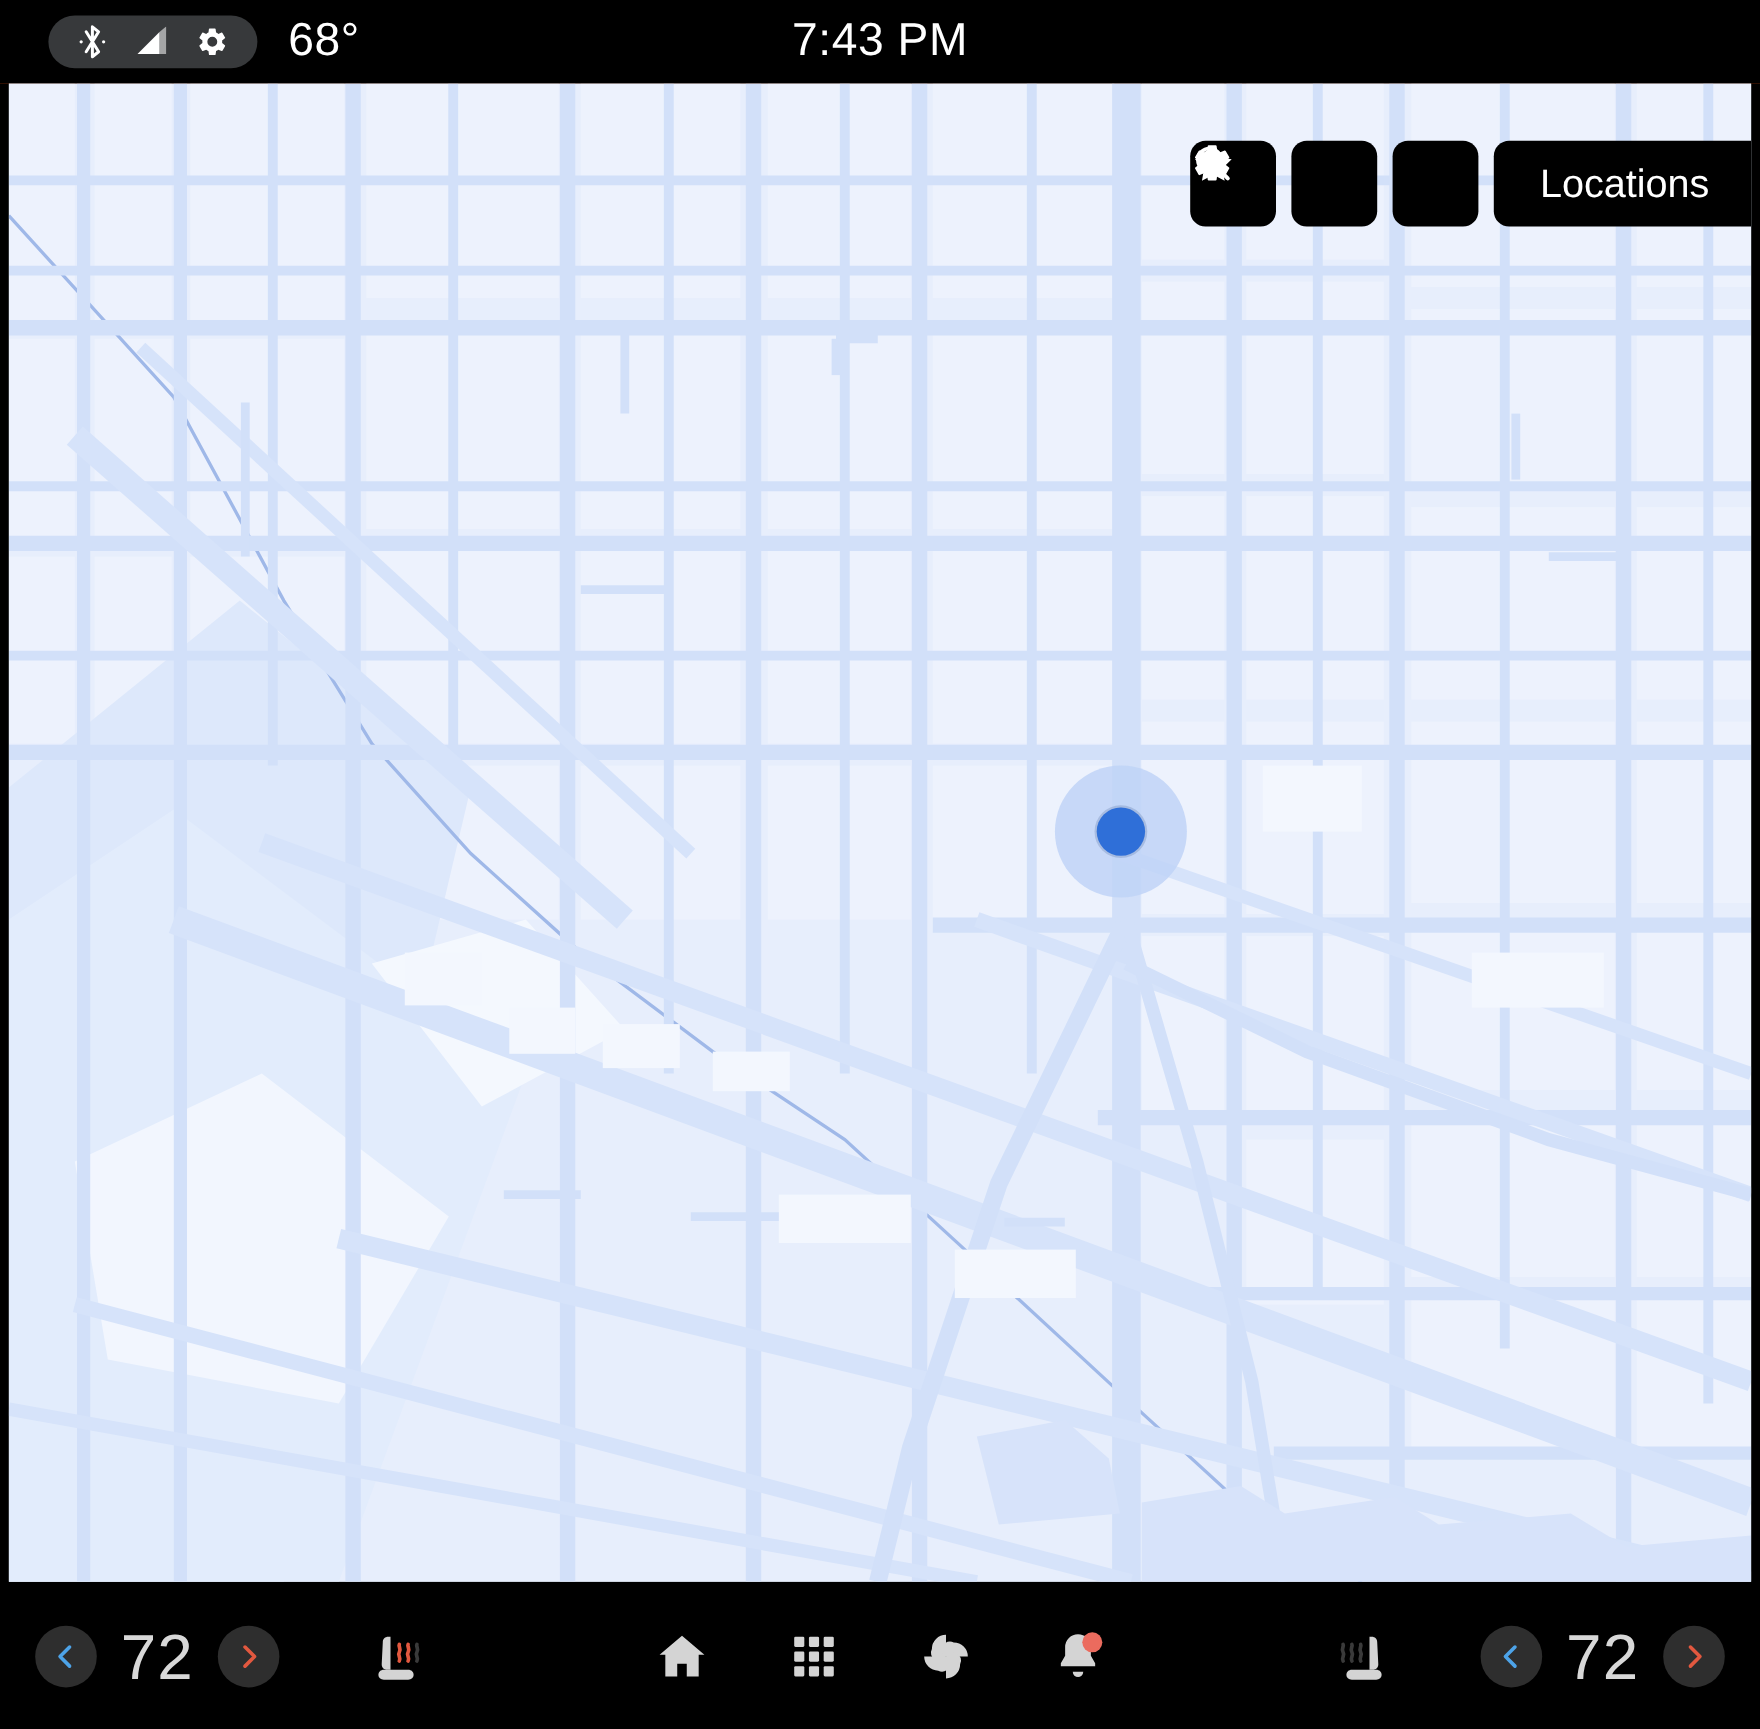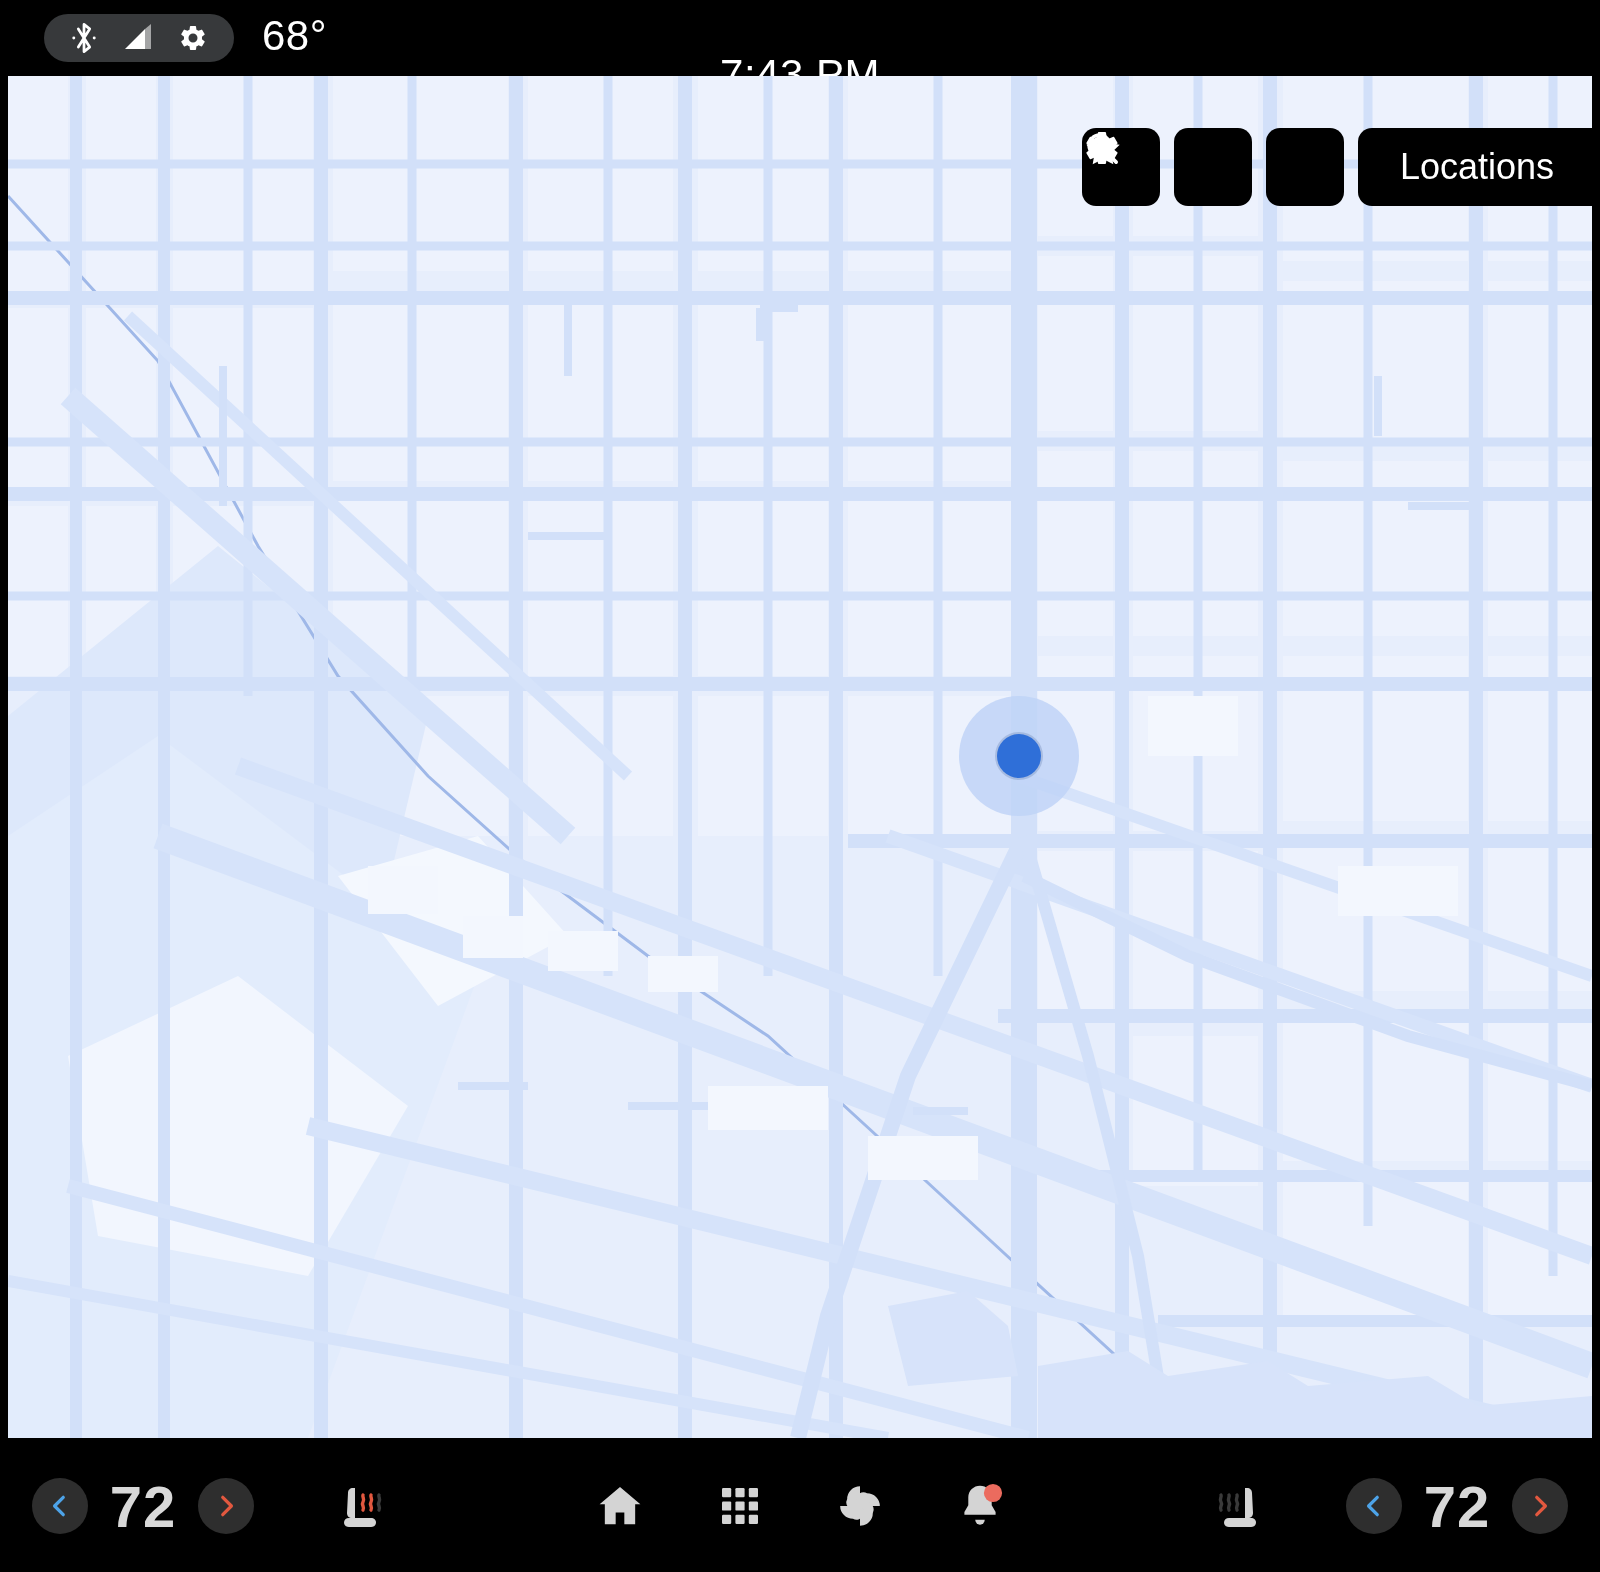--- a/index.html
+++ b/index.html
@@ -15,21 +15,21 @@
     background:#37393b; border-radius:26px;
     display:flex; align-items:center; justify-content:space-around; padding:0 14px;
   }
   .status-pill svg { display:block; }
   .status-temp {
     position:absolute; left:262px; top:12px;
     color:#fff; font-size:42px; font-weight:400; letter-spacing:0.5px;
   }
   .status-clock {
     position:absolute; left:0; top:12px; width:1600px; text-align:center;
-    color:#fff; font-size:42px; font-weight:500; letter-spacing:0.5px;margin-top:39px;
+    color:#fff; font-size:42px; font-weight:500; letter-spacing:0.5px;
   }
 
   
   .map-frame { position:absolute; left:0; top:76px; width:1600px; height:1364px; background:#000; }
   .map { position:absolute; left:8px; top:0px; width:1584px; height:1362px; overflow:hidden;
          background:#e7eefc; }
   .map svg { position:absolute; left:0; top:0; }
 
   
   .puck-halo {
@@ -58,21 +58,21 @@
   .bottombar {
     position:absolute; left:0; top:1440px; width:1600px; height:132px; background:#000;
     display:flex; align-items:center;
   }
   .climate-group { display:flex; align-items:center; }
   .circ-btn {
     width:56px; height:56px; border-radius:50%; background:#2e2e2e;
     display:flex; align-items:center; justify-content:center; flex:none;
   }
   .temp-val {
-    color:#d8d8d8; font-size:58px; font-weight:700; letter-spacing:1px;
+    color:#d8d8d8; font-size:58px; font-weight:400; letter-spacing:1px;
     min-width:110px; text-align:center;
   }
   .nav-icons { display:flex; align-items:center; }
   .nav-btn { width:120px; height:132px; display:flex; align-items:center; justify-content:center; }
   .seat-btn { width:110px; height:132px; display:flex; align-items:center; justify-content:center; }
 </style>
 </head>
 <body>
 
 <div class="screen">

